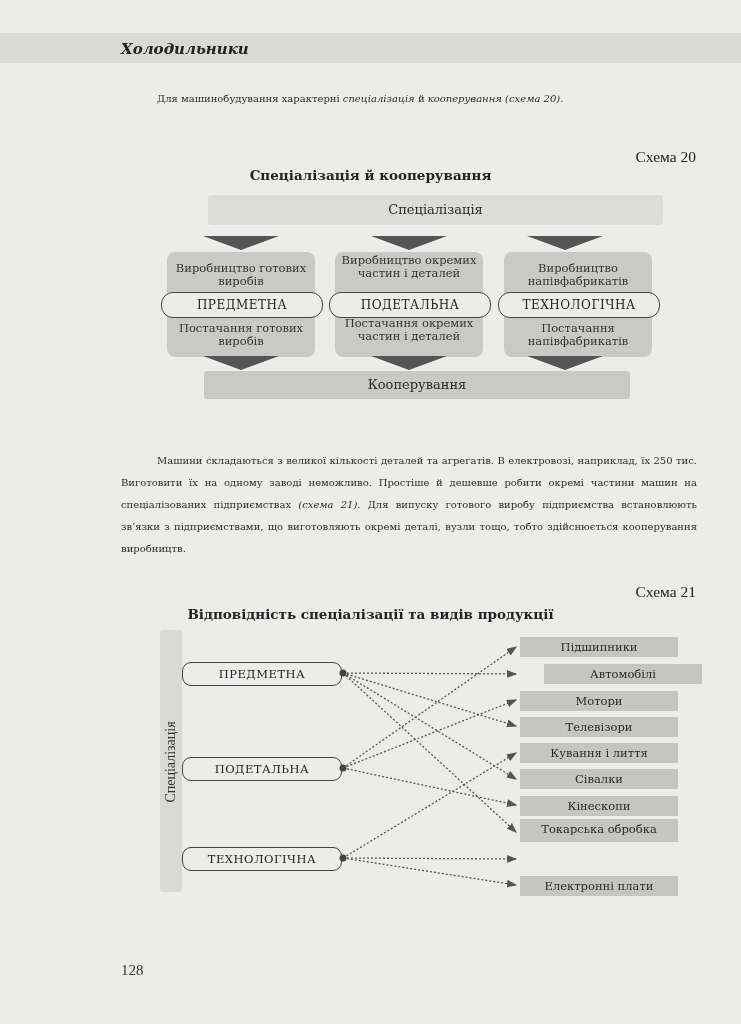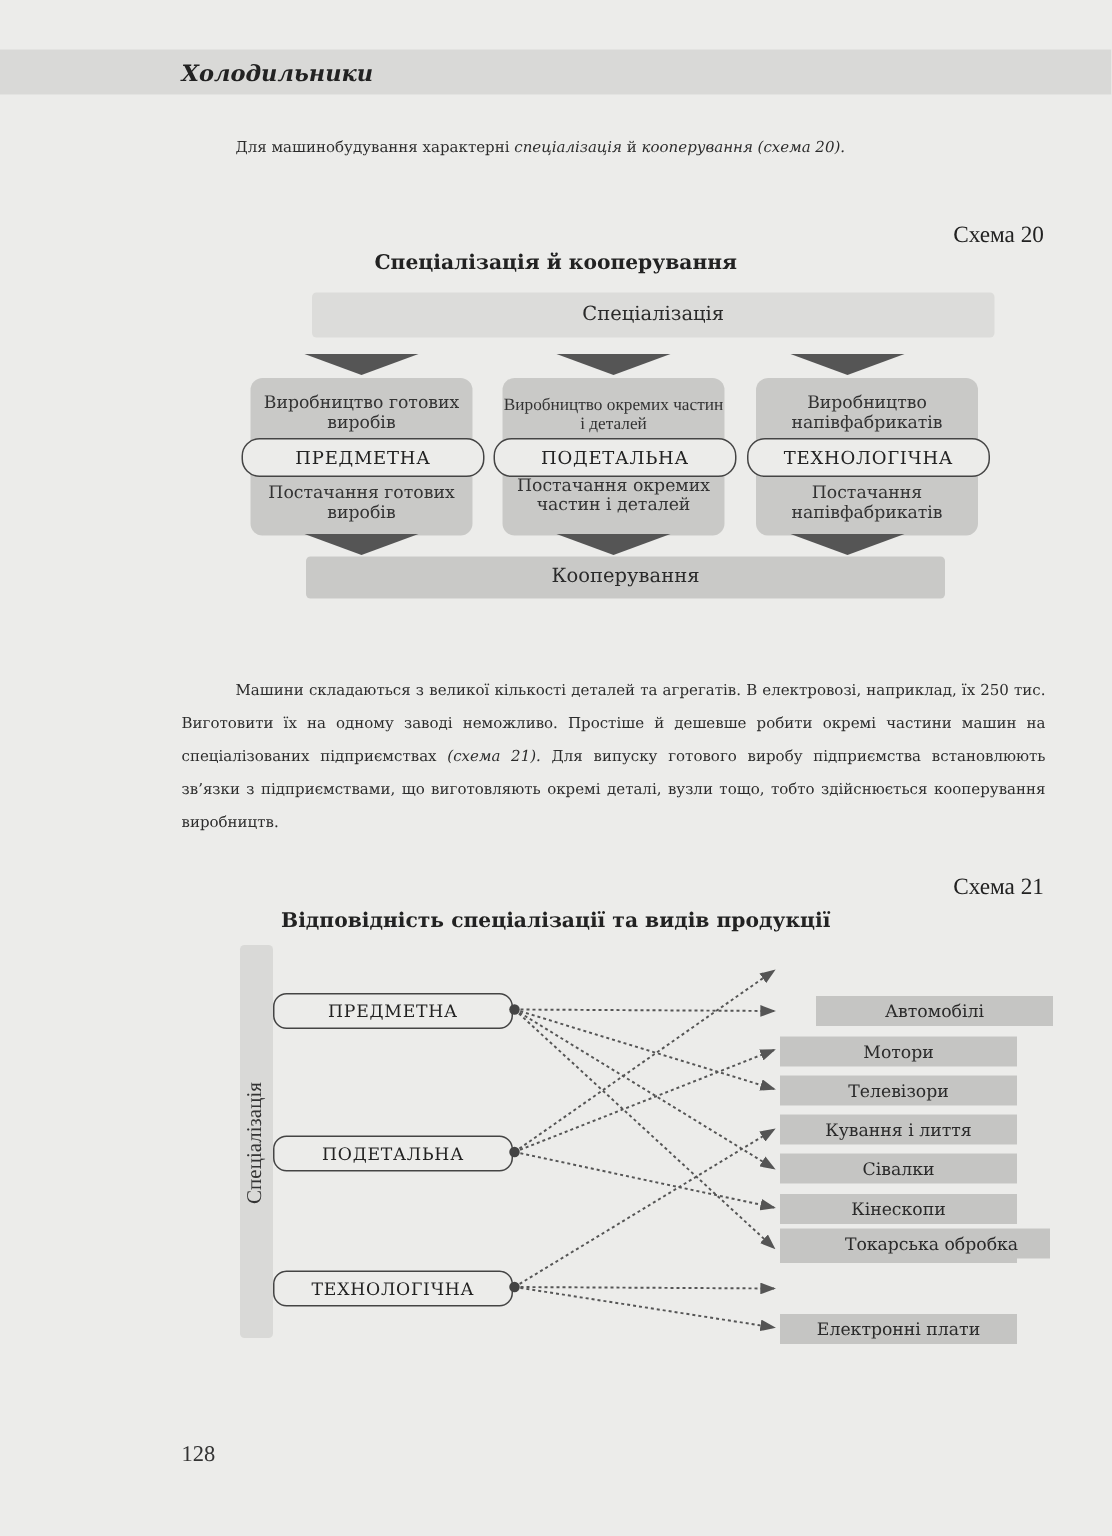--- a/index.html
+++ b/index.html
@@ -109,21 +109,21 @@
 
   <div class="tri" style="left:203px; top:236px;"></div>
   <div class="tri" style="left:371px; top:236px;"></div>
   <div class="tri" style="left:527px; top:236px;"></div>
 
   <div class="col-box" style="left:167px;">
     <div class="col-top" style="top:10px;">Виробництво готових виробів</div>
     <div class="col-bot">Постачання готових виробів</div>
   </div>
   <div class="col-box" style="left:335px;">
-    <div class="col-top" style="top:12px;font-family:Liberation Serif, serif;">Виробництво окремих частин і деталей</div>
+    <div class="col-top" style="top:2px;">Виробництво окремих частин і деталей</div>
     <div class="col-bot" style="top:65px;">Постачання окремих частин і деталей</div>
   </div>
   <div class="col-box" style="left:504px;">
     <div class="col-top" style="top:10px;">Виробництво напівфабрикатів</div>
     <div class="col-bot">Постачання напівфабрикатів</div>
   </div>
 
   <div class="pill" style="left:161px;">ПРЕДМЕТНА</div>
   <div class="pill" style="left:329px;">ПОДЕТАЛЬНА</div>
   <div class="pill" style="left:498px;">ТЕХНОЛОГІЧНА</div>
@@ -139,28 +139,29 @@
   <div class="scheme-num" style="top:583px;">Схема 21</div>
   <div class="scheme-title" style="top:606px;">Відповідність спеціалізації та видів продукції</div>
 
   <div class="side-bar"></div>
   <div class="side-label">Спеціалізація</div>
 
   <div class="spec-pill" style="top:662px;">ПРЕДМЕТНА</div>
   <div class="spec-pill" style="top:757px;">ПОДЕТАЛЬНА</div>
   <div class="spec-pill" style="top:847px;">ТЕХНОЛОГІЧНА</div>
 
+  <div class="prod" style="top:637px;">Підшипники</div>
   <div class="prod" style="top:664px;margin-left:24px;">Автомобілі</div>
   <div class="prod" style="top:691px;">Мотори</div>
   <div class="prod" style="top:717px;">Телевізори</div>
   <div class="prod" style="top:743px;">Кування і лиття</div>
   <div class="prod" style="top:796px;">Кінескопи</div>
   <div class="prod" style="top:769px;">Сівалки</div>
   <div class="prod" style="top:822px;">Холодильники</div>
-  <div class="prod" style="top:819px;padding-left:22px;">Токарська обробка</div>
+  <div class="prod" style="top:819px;">Токарська обробка</div>
   <div class="prod" style="top:876px;">Електронні плати</div>
 
   <svg class="arrows" width="741" height="1024">
     <defs>
       <marker id="ah" markerWidth="8" markerHeight="6" refX="7" refY="3" orient="auto">
         <path d="M0,0 L8,3 L0,6 Z" fill="#555"></path>
       </marker>
     </defs>
     <g stroke="#555" stroke-width="1.3" stroke-dasharray="2,2" fill="none" marker-end="url(#ah)">
 

